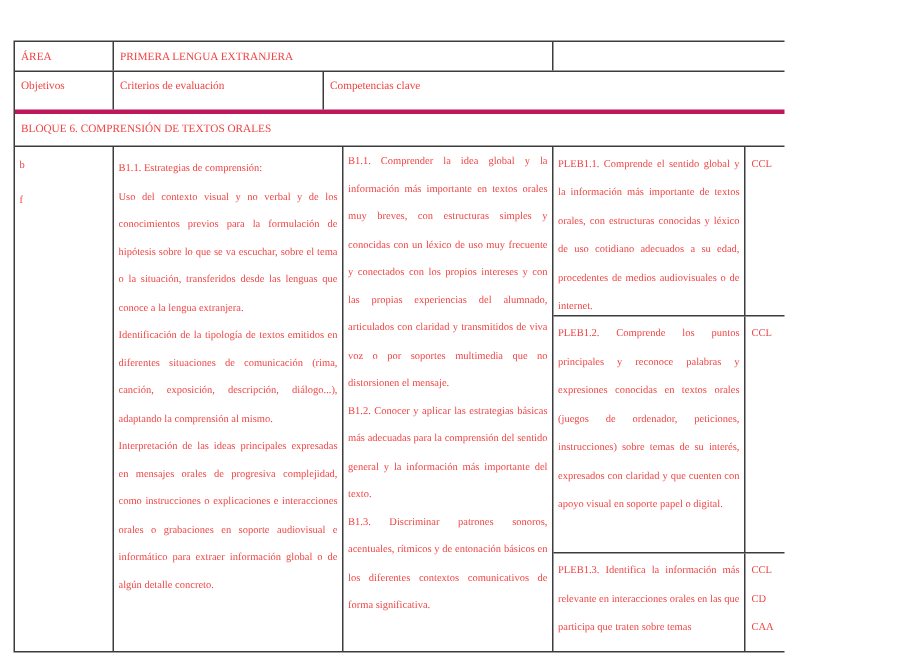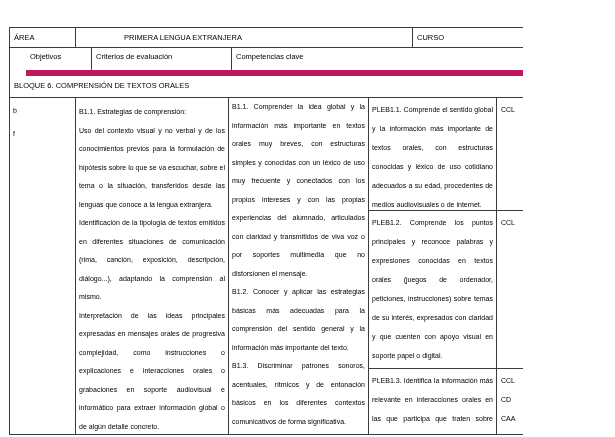--- a/index.html
+++ b/index.html
@@ -1,36 +1,36 @@
 <!DOCTYPE html>
 <html><head>
 <meta charset="utf-8">
 <style>
   html,body{margin:0;padding:0;background:#fff;}
   .page{
     position:relative;width:523px;height:437px;background:#ffffff;overflow:hidden;
-    font-family:Liberation Sans, sans-serif;color:#000000;
+    font-family:Liberation Serif, serif;color:#ef4444;
   }
   .tbl{
     position:absolute;left:9px;top:27px;width:590px;height:408px;box-sizing:border-box;
     border:1px solid #3c3c3c;display:flex;flex-direction:column;background:#fff;
   }
   .row{display:flex;box-sizing:border-box;flex:0 0 auto;}
   .r1{height:20px;border-bottom:1px solid #3c3c3c;}
-  .r2{height:28px;border-bottom:6px solid #be185d;margin-left:16px;}
+  .r2{height:28px;border-bottom:3px solid #be185d;}
   .r3{height:22px;border-bottom:1px solid #3c3c3c;}
   .rbody{flex:1 1 auto;min-height:0;}
   .cell{box-sizing:border-box;border-right:1px solid #3c3c3c;overflow:hidden;}
   .cell.last{border-right:none;}
   .c1{width:66px;}
   .c2{width:153px;}
   .c3{width:140px;}
   .c4{width:128px;}
   .c5{width:101px;}
-  .c23{width:293px;margin-left:44px;}
+  .c23{width:293px;}
   .full{width:100%;}
   .hdr{font-size:7.5px;line-height:12px;padding:3px 4px;white-space:nowrap;}
   .r1 .hdr{padding-top:4px;}
   .bloque{font-size:7.5px;line-height:12px;padding:4px 4px;white-space:nowrap;}
   .objetivos{font-size:7px;line-height:23px;padding:1px 2px 0 3px;}
   .paras{padding:0 3px;}
   .paras.pad-top{padding-top:5px;}
   .paras p{margin:0;font-size:7px;line-height:18.5px;text-align:justify;}
   .rightblock{width:229px;display:flex;flex-direction:column;box-sizing:border-box;}
   .subrow{display:flex;box-sizing:border-box;flex:0 0 auto;}
@@ -44,21 +44,20 @@
 </style>
 </head>
 <body>
 
 <div class="page">
   <div class="tbl">
 
     <div class="row r1">
       <div class="cell c1 hdr">ÁREA</div>
       <div class="cell c23 hdr">PRIMERA LENGUA EXTRANJERA</div>
-      <div class="cell c4 hdr">CURSO</div>
     </div>
 
     <div class="row r2">
       <div class="cell c1 hdr">Objetivos</div>
       <div class="cell c3 hdr">Criterios de evaluación</div>
       <div class="cell c5 hdr last">Competencias clave</div>
     </div>
 
     <div class="row r3">
       <div class="cell full bloque last">BLOQUE 6. COMPRENSIÓN DE TEXTOS ORALES</div>

